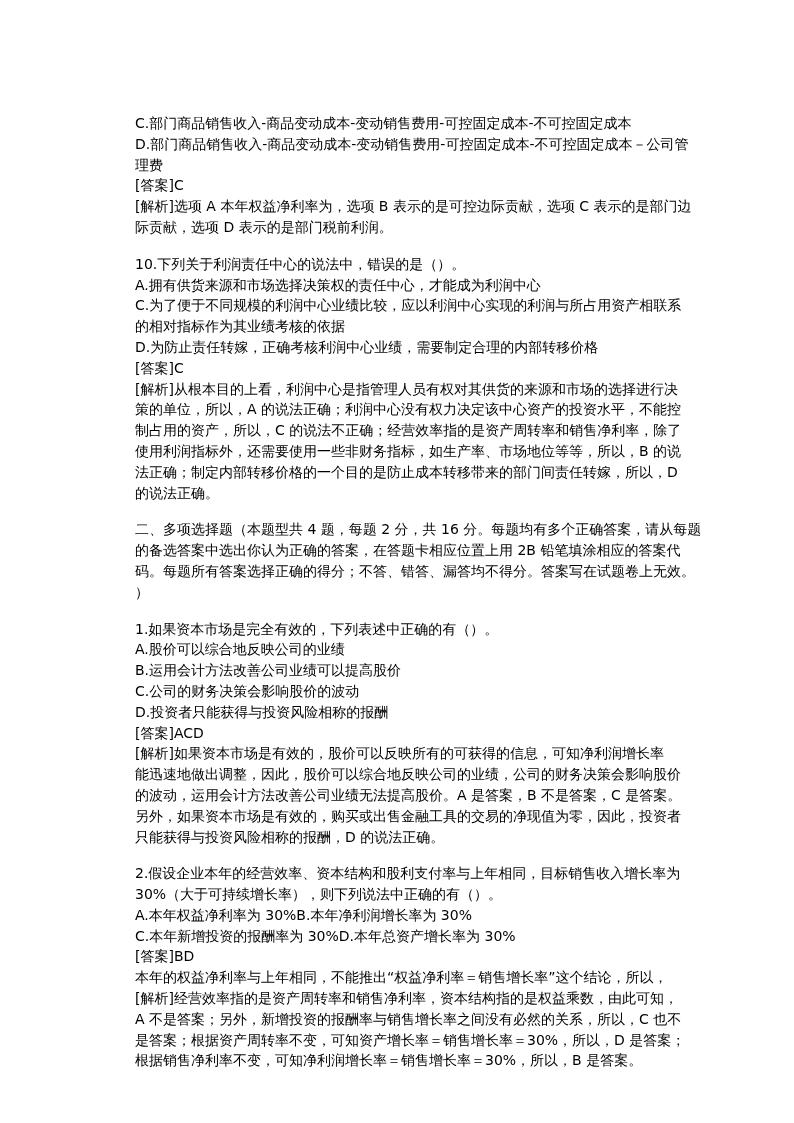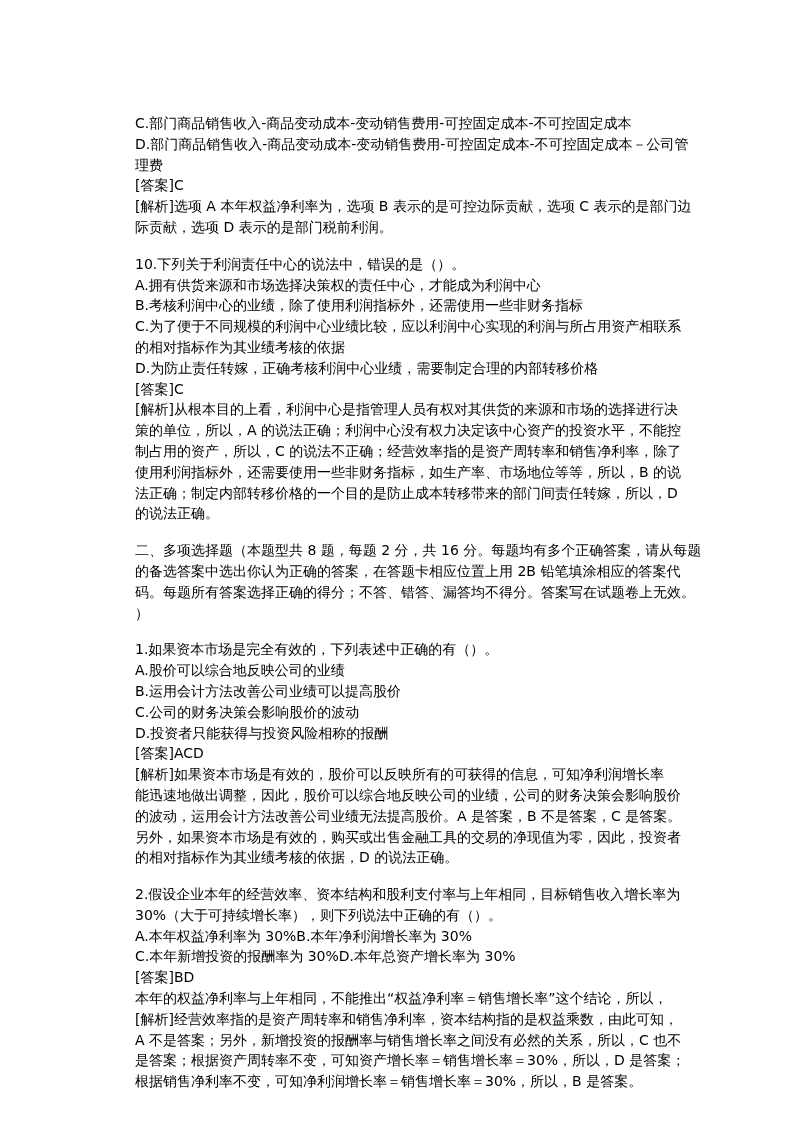--- a/index.html
+++ b/index.html
@@ -40,52 +40,51 @@
     <div class="ln">D.部门商品销售收入-商品变动成本-变动销售费用-可控固定成本-不可控固定成本－公司管</div>
     <div class="ln">理费</div>
     <div class="ln">[答案]C</div>
     <div class="ln">[解析]选项 A 本年权益净利率为，选项 B 表示的是可控边际贡献，选项 C 表示的是部门边</div>
     <div class="ln">际贡献，选项 D 表示的是部门税前利润。</div>
   </div>
 
   <div class="block">
     <div class="ln">10.下列关于利润责任中心的说法中，错误的是（）。</div>
     <div class="ln">A.拥有供货来源和市场选择决策权的责任中心，才能成为利润中心</div>
-    <div class="ln">B.考核利润中心的业绩，除了使用利润指标外，还需使用一些非财务指标</div>
     <div class="ln">C.为了便于不同规模的利润中心业绩比较，应以利润中心实现的利润与所占用资产相联系</div>
     <div class="ln">的相对指标作为其业绩考核的依据</div>
     <div class="ln">D.为防止责任转嫁，正确考核利润中心业绩，需要制定合理的内部转移价格</div>
     <div class="ln">[答案]C</div>
     <div class="ln">[解析]从根本目的上看，利润中心是指管理人员有权对其供货的来源和市场的选择进行决</div>
     <div class="ln">策的单位，所以，A 的说法正确；利润中心没有权力决定该中心资产的投资水平，不能控</div>
     <div class="ln">制占用的资产，所以，C 的说法不正确；经营效率指的是资产周转率和销售净利率，除了</div>
     <div class="ln">使用利润指标外，还需要使用一些非财务指标，如生产率、市场地位等等，所以，B 的说</div>
     <div class="ln">法正确；制定内部转移价格的一个目的是防止成本转移带来的部门间责任转嫁，所以，D</div>
     <div class="ln">的说法正确。</div>
   </div>
 
   <div class="block">
-    <div class="ln">二、多项选择题（本题型共 8 题，每题 2 分，共 16 分。每题均有多个正确答案，请从每题</div>
+    <div class="ln">二、多项选择题（本题型共 4 题，每题 2 分，共 16 分。每题均有多个正确答案，请从每题</div>
     <div class="ln">的备选答案中选出你认为正确的答案，在答题卡相应位置上用 2B 铅笔填涂相应的答案代</div>
     <div class="ln">码。每题所有答案选择正确的得分；不答、错答、漏答均不得分。答案写在试题卷上无效。</div>
     <div class="ln">）</div>
   </div>
 
   <div class="block">
     <div class="ln">1.如果资本市场是完全有效的，下列表述中正确的有（）。</div>
     <div class="ln">A.股价可以综合地反映公司的业绩</div>
     <div class="ln">B.运用会计方法改善公司业绩可以提高股价</div>
     <div class="ln">C.公司的财务决策会影响股价的波动</div>
     <div class="ln">D.投资者只能获得与投资风险相称的报酬</div>
     <div class="ln">[答案]ACD</div>
     <div class="ln">[解析]如果资本市场是有效的，股价可以反映所有的可获得的信息，可知净利润增长率</div>
     <div class="ln">能迅速地做出调整，因此，股价可以综合地反映公司的业绩，公司的财务决策会影响股价</div>
     <div class="ln">的波动，运用会计方法改善公司业绩无法提高股价。A 是答案，B 不是答案，C 是答案。</div>
     <div class="ln">另外，如果资本市场是有效的，购买或出售金融工具的交易的净现值为零，因此，投资者</div>
-    <div class="ln">的相对指标作为其业绩考核的依据，D 的说法正确。</div>
+    <div class="ln">只能获得与投资风险相称的报酬，D 的说法正确。</div>
   </div>
 
   <div class="block">
     <div class="ln">2.假设企业本年的经营效率、资本结构和股利支付率与上年相同，目标销售收入增长率为</div>
     <div class="ln">30%（大于可持续增长率），则下列说法中正确的有（）。</div>
     <div class="ln">A.本年权益净利率为 30%B.本年净利润增长率为 30%</div>
     <div class="ln">C.本年新增投资的报酬率为 30%D.本年总资产增长率为 30%</div>
     <div class="ln">[答案]BD</div>
     <div class="ln">本年的权益净利率与上年相同，不能推出“权益净利率＝销售增长率”这个结论，所以，</div>
     <div class="ln">[解析]经营效率指的是资产周转率和销售净利率，资本结构指的是权益乘数，由此可知，</div>

